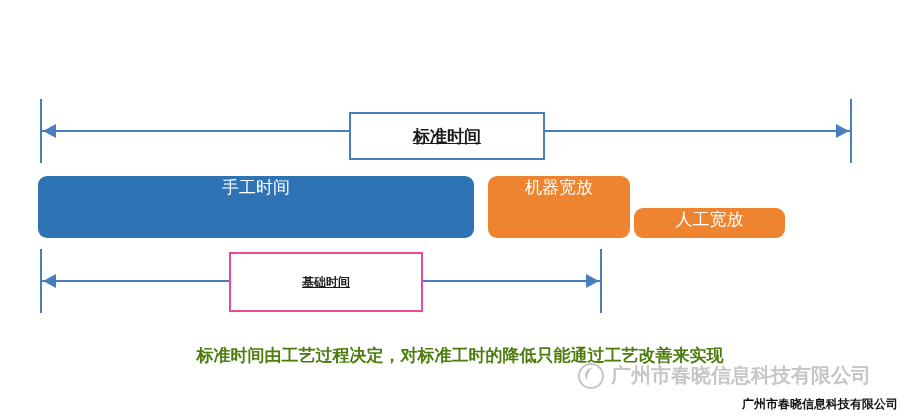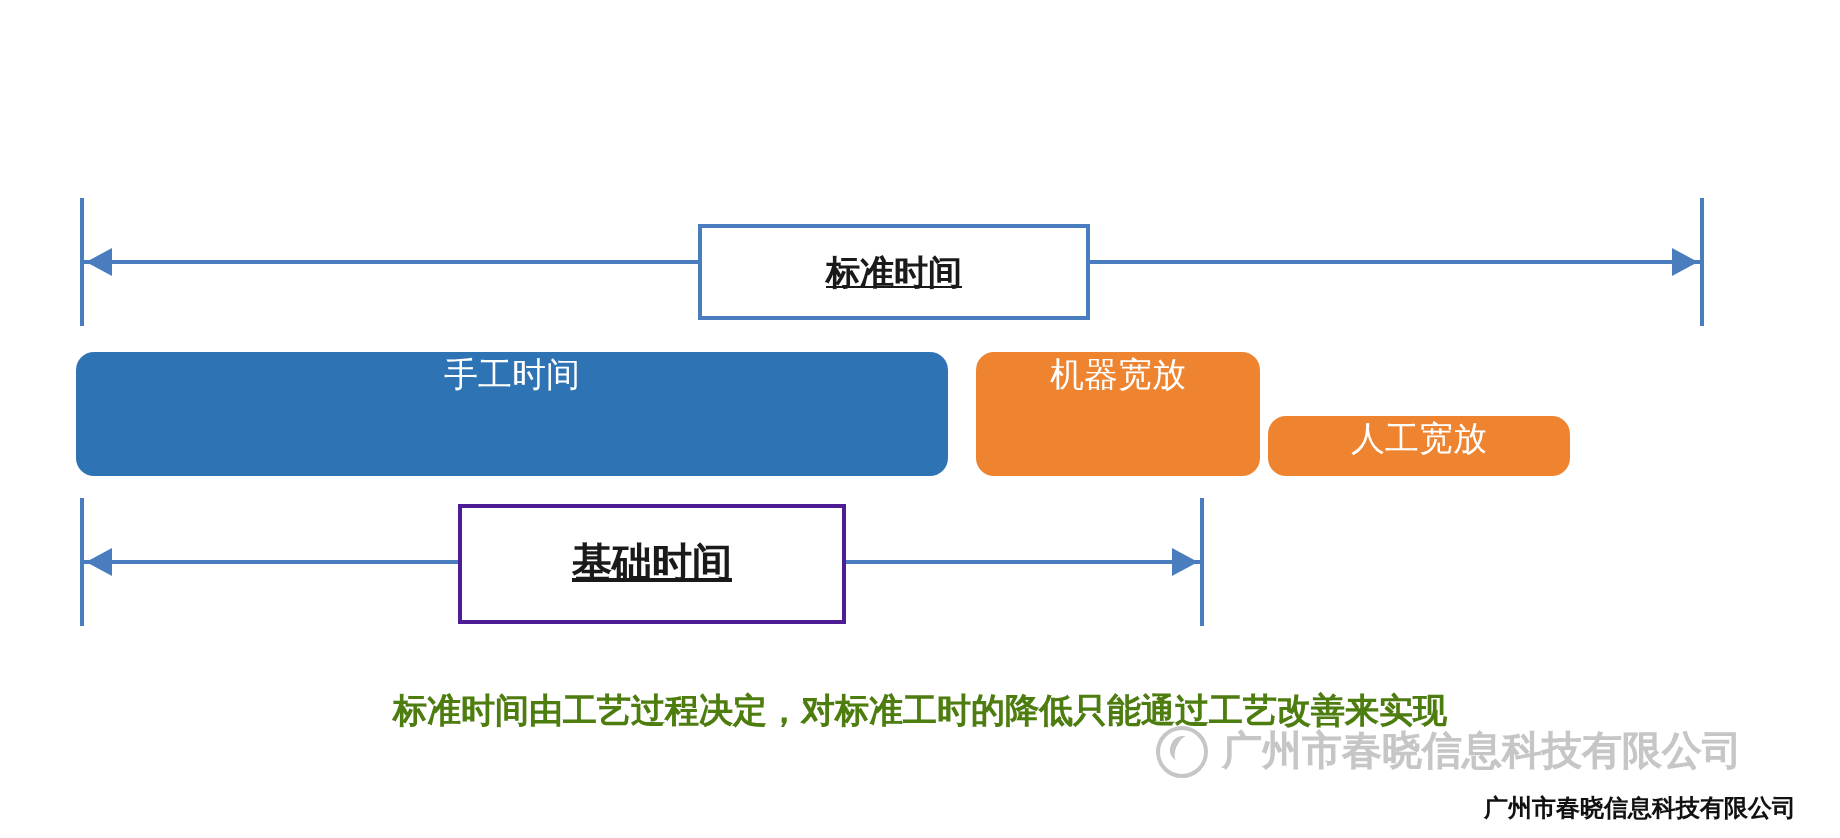--- a/index.html
+++ b/index.html
@@ -35,21 +35,21 @@
     position:absolute; background:#ffffff;
     display:flex; flex-direction:column; align-items:center; justify-content:center;
     font-weight:bold; color:#1a1a1a; text-align:center;text-decoration:underline;
   }
   .label-box.top {
     left:349px; top:112px; width:192px; height:44px;
     border:2px solid #4a7dbe; font-size:17px;
   }
   .label-box.bottom {
     left:229px; top:252px; width:190px; height:56px;
-    border:2px solid #4c1d95; font-size:20px; line-height:1.35;
+    border:2px solid #ec4899; font-size:12px; line-height:1.35;
   }
 
   
   .blocks-row {
     position:absolute; left:38px; top:176px; width:820px; height:62px;
     display:flex; gap:4px;
   }
   .block {
     display:flex; justify-content:center;
     border-radius:9px; color:#ffffff; font-weight:normal; font-size:17px;

